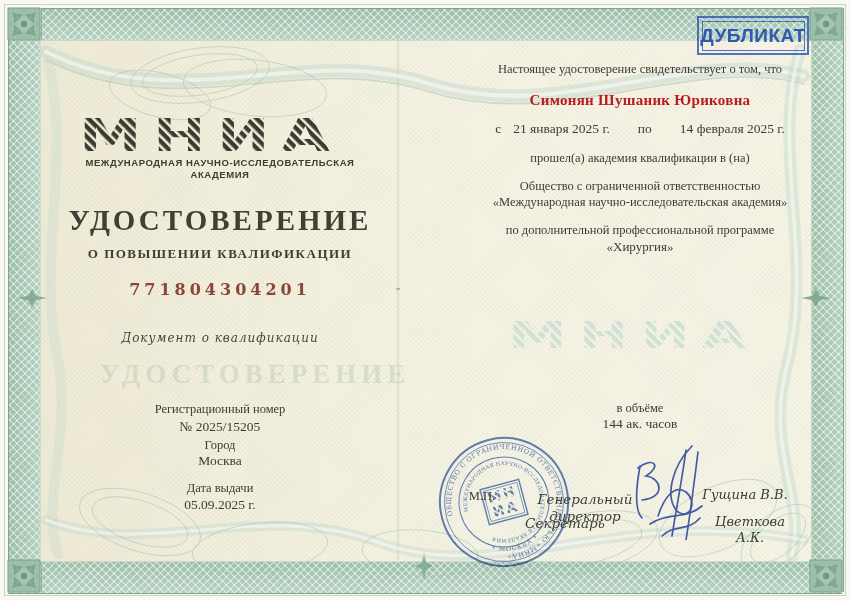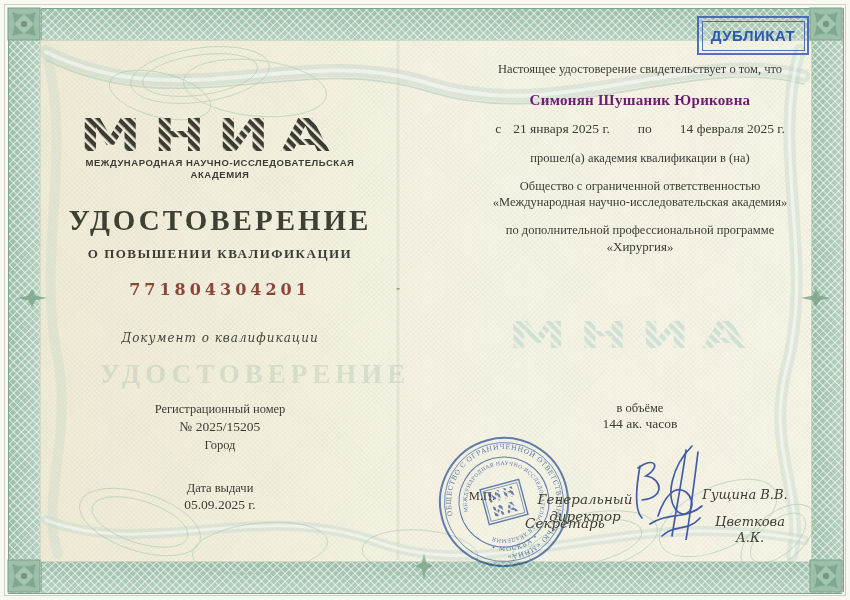--- a/index.html
+++ b/index.html
@@ -56,21 +56,21 @@
   .reg-label{top:402px;}
   .reg-value{top:419px;}
   .city-label{top:438px;}
   .city-value{top:453px;}
   .date-label{top:481px;}
   .date-value{top:497px;}
   .ghost{left:85px;width:340px;top:358px;font-size:27px;font-weight:bold;letter-spacing:5px;
     color:rgba(155,182,163,.30);filter:blur(.6px);z-index:2;}
   
   .intro{top:62px;}
-  .holder{top:91px;font-size:15px;font-weight:bold;letter-spacing:.3px;color:#701a75;}
+  .holder{top:91px;font-size:15px;font-weight:bold;letter-spacing:.3px;color:#b91c1c;}
   .dates{top:121px;}
   .dates .lab{margin-right:12px;}
   .dates .lab2{margin-left:28px;margin-right:28px;}
   .completed{top:151px;}
   .org1{top:179px;}
   .org2{top:195px;}
   .prog-label{top:223px;}
   .prog-value{top:239px;font-size:13px;}
   .vol-label{top:401px;}
   .vol-value{top:416px;}
@@ -83,21 +83,21 @@
   .stamp-wrap{position:absolute;left:434px;top:432px;z-index:3;opacity:.88;mix-blend-mode:multiply;}
   .sig-wrap{position:absolute;left:628px;top:440px;z-index:4;opacity:.92;}
   .logo-wrap{position:absolute;left:76px;top:113px;z-index:3;}
   .wm-wrap{position:absolute;left:505px;top:315px;z-index:2;opacity:.85;}
   .artifact{left:388px;top:286px;width:20px;font-size:9px;color:#6e6e5f;z-index:3;}
   
   .dup{position:absolute;left:697px;top:16px;width:112px;height:39px;z-index:5;
     border:2.5px solid rgba(45,88,178,.82);box-sizing:border-box;}
   .dup-inner{position:absolute;inset:2.5px;border:1.8px solid rgba(45,88,178,.82);
     display:flex;align-items:center;justify-content:center;
-    font-family:"Liberation Sans",sans-serif;font-weight:bold;font-size:15px;
+    font-family:"Liberation Sans",sans-serif;font-weight:bold;font-size:19px;
     letter-spacing:.5px;color:rgba(38,82,172,.95);}
 </style>
 </head>
 <body>
 
 <div class="page">
 
   <div class="outer-rule"></div>
 
   <div class="band h top"></div>
@@ -189,20 +189,21 @@
   <div class="t lcol brand-sub">МЕЖДУНАРОДНАЯ НАУЧНО-ИССЛЕДОВАТЕЛЬСКАЯ  АКАДЕМИЯ</div>
 
   <div class="t lcol title">УДОСТОВЕРЕНИЕ</div>
   <div class="t lcol title-sub">О ПОВЫШЕНИИ КВАЛИФИКАЦИИ</div>
   <div class="t lcol cert-no">771804304201</div>
   <div class="t lcol ital doc-kind">Документ о квалификации</div>
 
   <div class="t lcol sz12 reg-label">Регистрационный номер</div>
   <div class="t lcol sz13 reg-value">№ 2025/15205</div>
   <div class="t lcol sz12 city-label">Город</div>
+  <div class="t lcol sz13 city-value">Москва</div>
   <div class="t lcol sz12 date-label">Дата выдачи</div>
   <div class="t lcol sz13 date-value">05.09.2025 г.</div>
 
   <div class="t rcol sz12 intro">Настоящее удостоверение свидетельствует о том, что</div>
   <div class="t rcol holder">Симонян Шушаник Юриковна</div>
   <div class="t rcol sz13 dates">
     <span class="lab">с</span><span>21 января 2025 г.</span><span class="lab2">по</span><span>14 февраля 2025 г.</span>
   </div>
   <div class="t rcol sz12 completed">прошел(а) академия квалификации в (на)</div>
   <div class="t rcol sz12 org1">Общество с ограниченной ответственностью</div>

